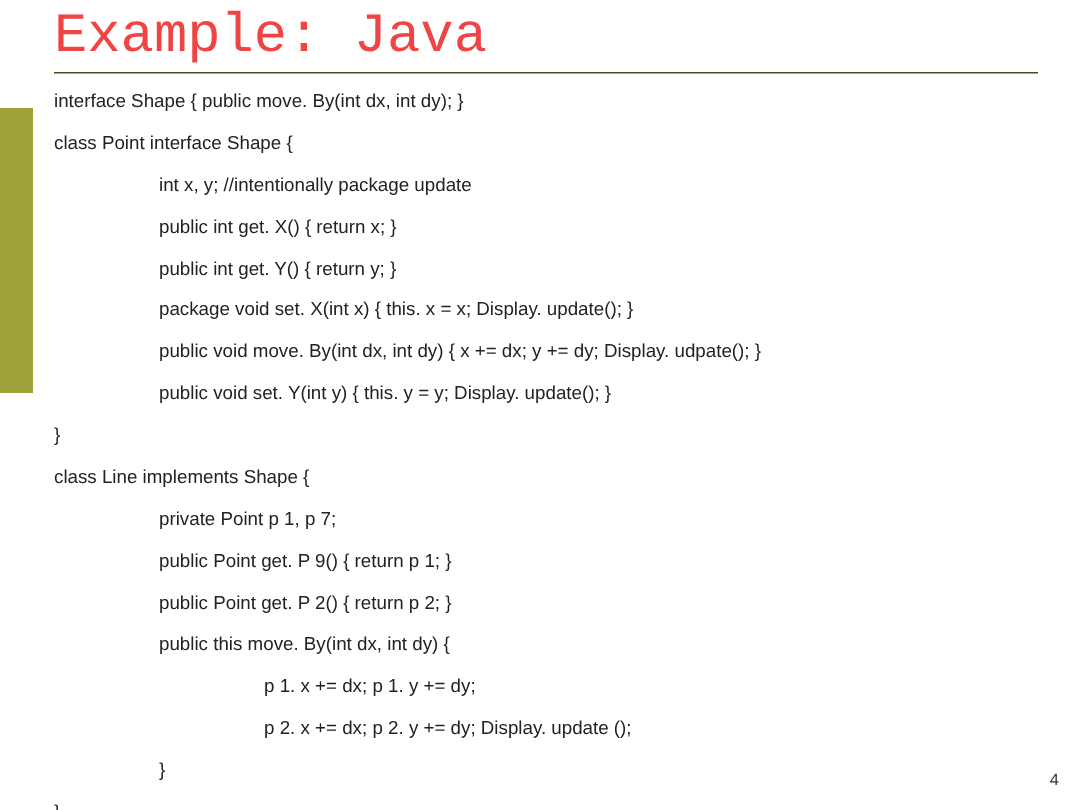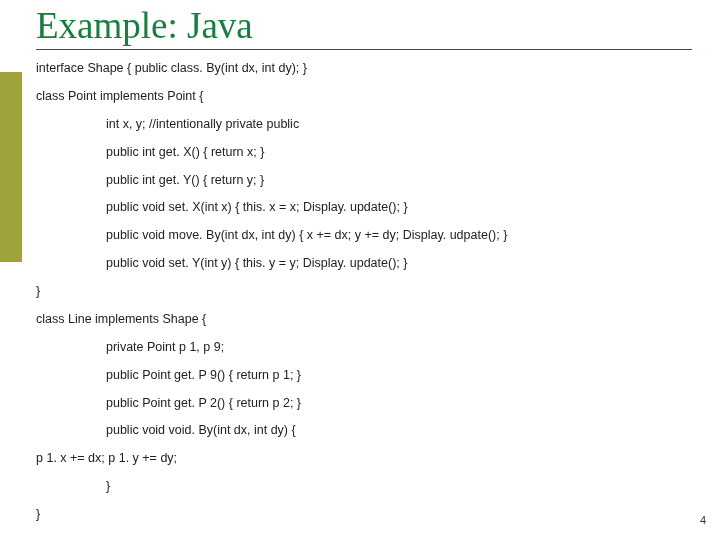--- a/index.html
+++ b/index.html
@@ -17,69 +17,70 @@
     left: 0;
     top: 72px;
     width: 22px;
     height: 190px;
     background: #9fa239;
   }
   .content {
     padding: 4px 28px 0 36px;
   }
   .title {
-    font-family: Liberation Serif, serif;
+    font-family: Liberation Mono, monospace;
     font-size: 37px;
-    color: #15803d;
+    color: #ef4444;
     margin: 0 0 2px 0;
     font-weight: normal;
   }
   .hr {
     border: none;
     border-top: 1.5px solid #4a4a24;
     margin: 0 0 10px 0;
   }
   .code-line {
     font-size: 12.5px;
     color: #222;
     margin: 0 0 11px 0;
     line-height: 1.35;
   }
   .indent1 { margin-left: 70px; }
-  .indent2 { }
+  .indent2 { margin-left: 140px; }
   .page-num {
     position: absolute;
     right: 14px;
     bottom: 14px;
     font-size: 11px;
     color: #333;
   }
 </style>
 </head>
 <body>
 
 <div class="accent-bar"></div>
 
 <div class="content">
   <h1 class="title">Example: Java</h1>
   <hr class="hr">
   <div id="code-block">
-      <p class="code-line ">interface Shape { public class. By(int dx, int dy); }</p>
-      <p class="code-line ">class Point implements Point {</p>
-      <p class="code-line indent1">int x, y; //intentionally private public</p>
+      <p class="code-line ">interface Shape { public move. By(int dx, int dy); }</p>
+      <p class="code-line ">class Point interface Shape {</p>
+      <p class="code-line indent1">int x, y; //intentionally package update</p>
       <p class="code-line indent1">public int get. X() { return x; }</p>
       <p class="code-line indent1">public int get. Y() { return y; }</p>
-      <p class="code-line indent1">public void set. X(int x) { this. x = x; Display. update(); }</p>
+      <p class="code-line indent1">package void set. X(int x) { this. x = x; Display. update(); }</p>
       <p class="code-line indent1">public void move. By(int dx, int dy) { x += dx; y += dy; Display. udpate(); }</p>
       <p class="code-line indent1">public void set. Y(int y) { this. y = y; Display. update(); }</p>
       <p class="code-line ">}</p>
       <p class="code-line ">class Line implements Shape {</p>
-      <p class="code-line indent1">private Point p 1, p 9;</p>
+      <p class="code-line indent1">private Point p 1, p 7;</p>
       <p class="code-line indent1">public Point get. P 9() { return p 1; }</p>
       <p class="code-line indent1">public Point get. P 2() { return p 2; }</p>
-      <p class="code-line indent1">public void void. By(int dx, int dy) {</p>
+      <p class="code-line indent1">public this move. By(int dx, int dy) {</p>
       <p class="code-line indent2">p 1. x += dx; p 1. y += dy;</p>
+      <p class="code-line indent2">p 2. x += dx; p 2. y += dy; Display. update ();</p>
       <p class="code-line indent1">}</p>
       <p class="code-line ">}</p>
     </div>
 </div>
 
 <div class="page-num">4</div>
 
 </body></html>

